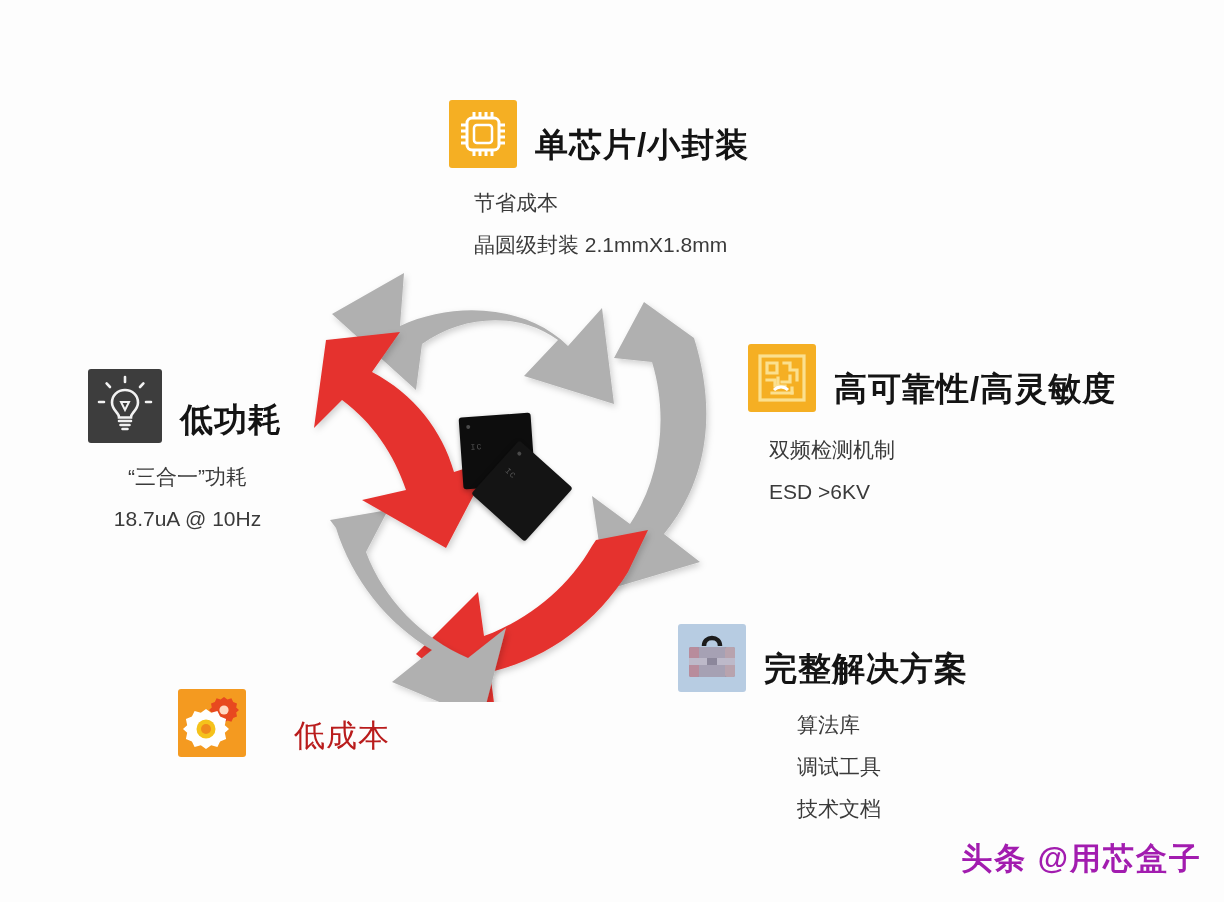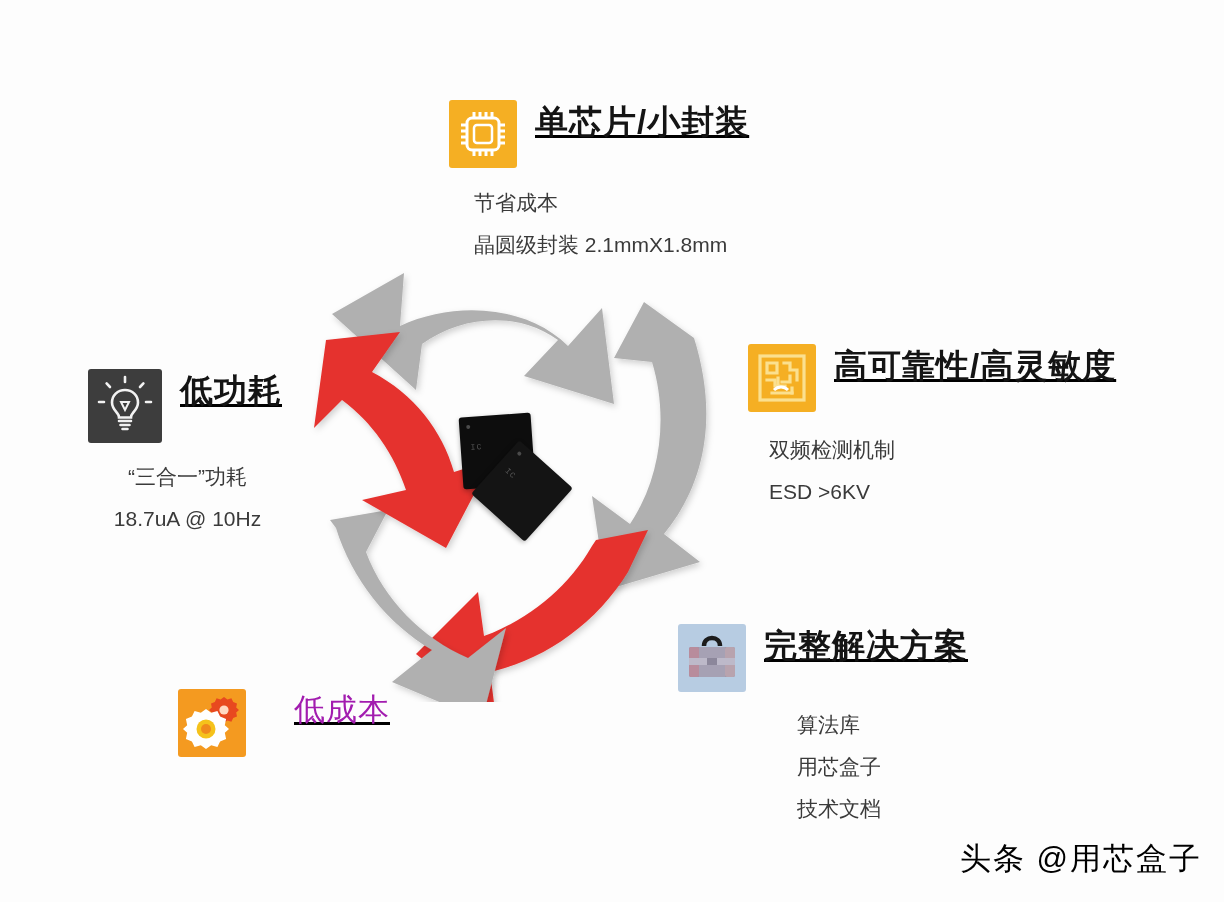--- a/index.html
+++ b/index.html
@@ -60,43 +60,42 @@
     left: 7px; top: 8px;
     width: 4px; height: 4px;
     border-radius: 50%;
     background: #4a4a4a;
   }
 
   
   .feature { position: absolute; }
   .feature-head {
     display: flex;
-    align-items: flex-start;
-    text-decoration: underline;
+    align-items: flex-end;
   }
   .icon-box {
     width: 68px;
     height: 68px;
     flex: 0 0 68px;
     border-radius: 3px;
     position: relative;
     overflow: hidden;
   }
   .icon-box svg { display: block; width: 100%; height: 100%; }
   .feature-title {
     font-size: 33px;
     font-weight: bold;
     color: #141414;
     margin-left: 18px;
     letter-spacing: 1px;
     white-space: nowrap;
   }
   .feature-title.light {
     font-weight: normal;
-    color: #a21caf;
+    color: #b91c1c;
     font-size: 31px;
     margin-left: 48px;
   }
   .feature-lines {
     color: #3a3a3a;
     font-size: 21px;
     line-height: 1.42;
     white-space: nowrap;
   }
   .feature-lines div { margin: 12px; }
@@ -117,22 +116,22 @@
   #feat-power     { left: 88px; top: 369px; }
   #feat-power .feature-lines { margin-top: 19px; margin-left: 5px; text-align: center; }
   #feat-power .icon-box { width: 74px; height: 74px; flex: 0 0 74px; }
 
   
   #watermark {
     position: absolute;
     right: 22px;
     bottom: 22px;
     font-size: 31px;
-    font-weight: normal;
-    color: #000000;
+    font-weight: bold;
+    color: #a21caf;
     letter-spacing: 2px;
     white-space: nowrap;
   }
 </style>
 </head>
 <body>
 
 <div id="canvas">
 
   <div id="cycle">
@@ -283,21 +282,21 @@
           <rect x="47" y="23" width="10" height="30" rx="2" fill="#b8a3ae"></rect>
           <rect x="21" y="23" width="26" height="30" fill="#a6a1b4"></rect>
           <rect x="11" y="34" width="46" height="7" fill="#bdb9c9"></rect>
           <rect x="29" y="34" width="10" height="7" fill="#8c879b"></rect>
         </svg>
       </div>
       <div class="feature-title">完整解决方案</div>
     </div>
     <div class="feature-lines">
       <div>算法库</div>
-      <div>用芯盒子</div>
+      <div>调试工具</div>
       <div>技术文档</div>
     </div>
   </div>
 
   <div class="feature" id="feat-cost">
     <div class="feature-head">
       <div class="icon-box" style="background:#f49a20">
         <svg viewBox="0 0 68 68" xmlns="http://www.w3.org/2000/svg">
 
           <g transform="translate(46,21)">

